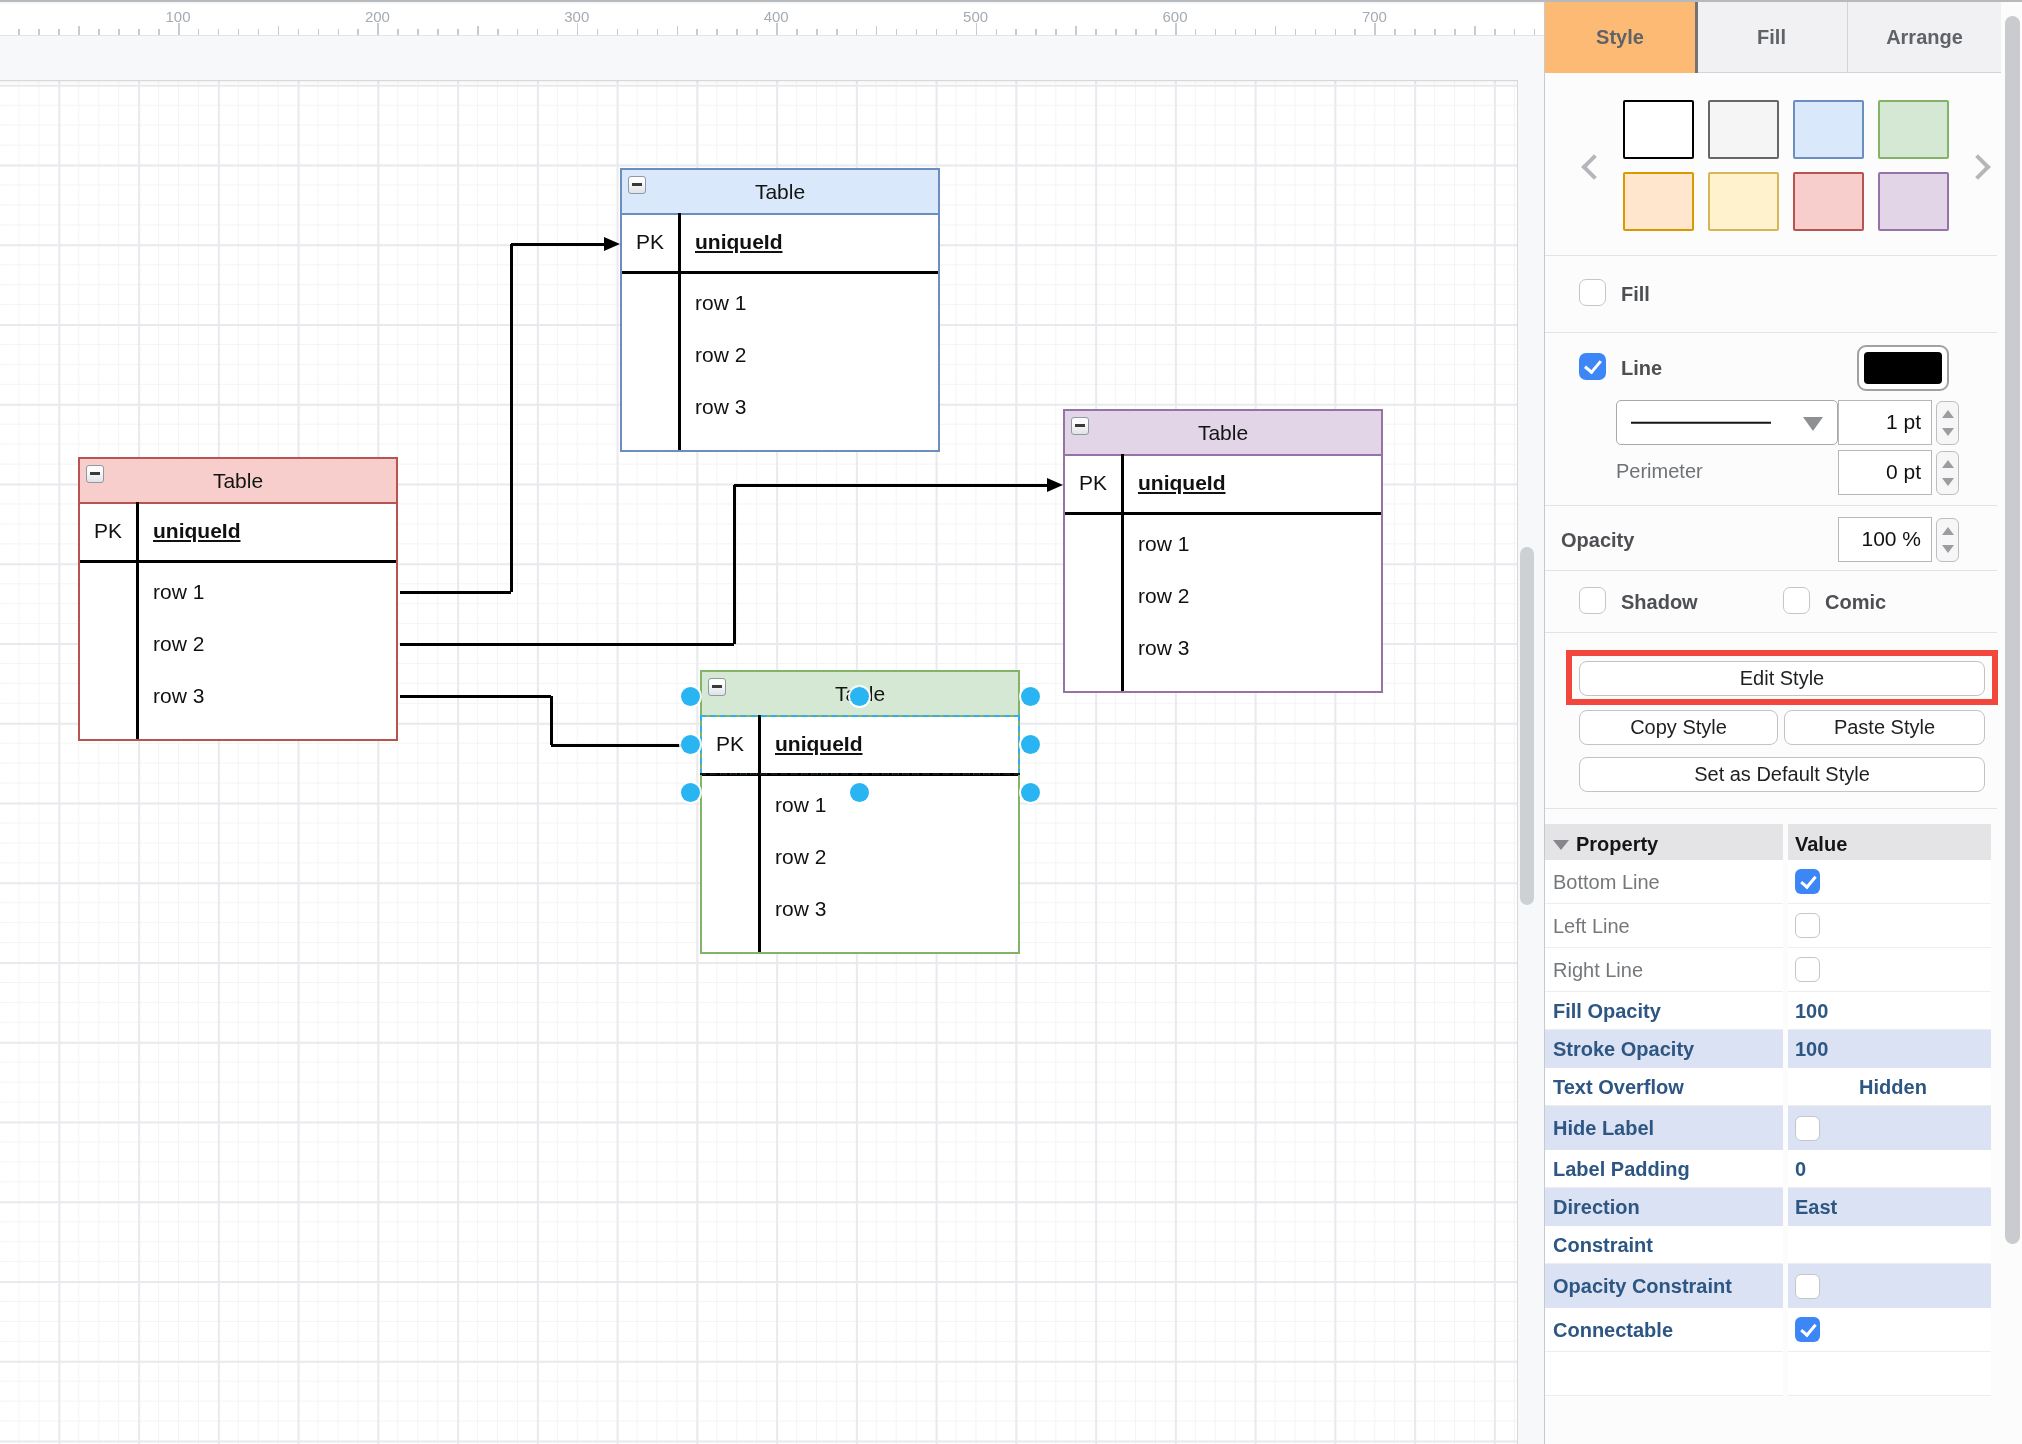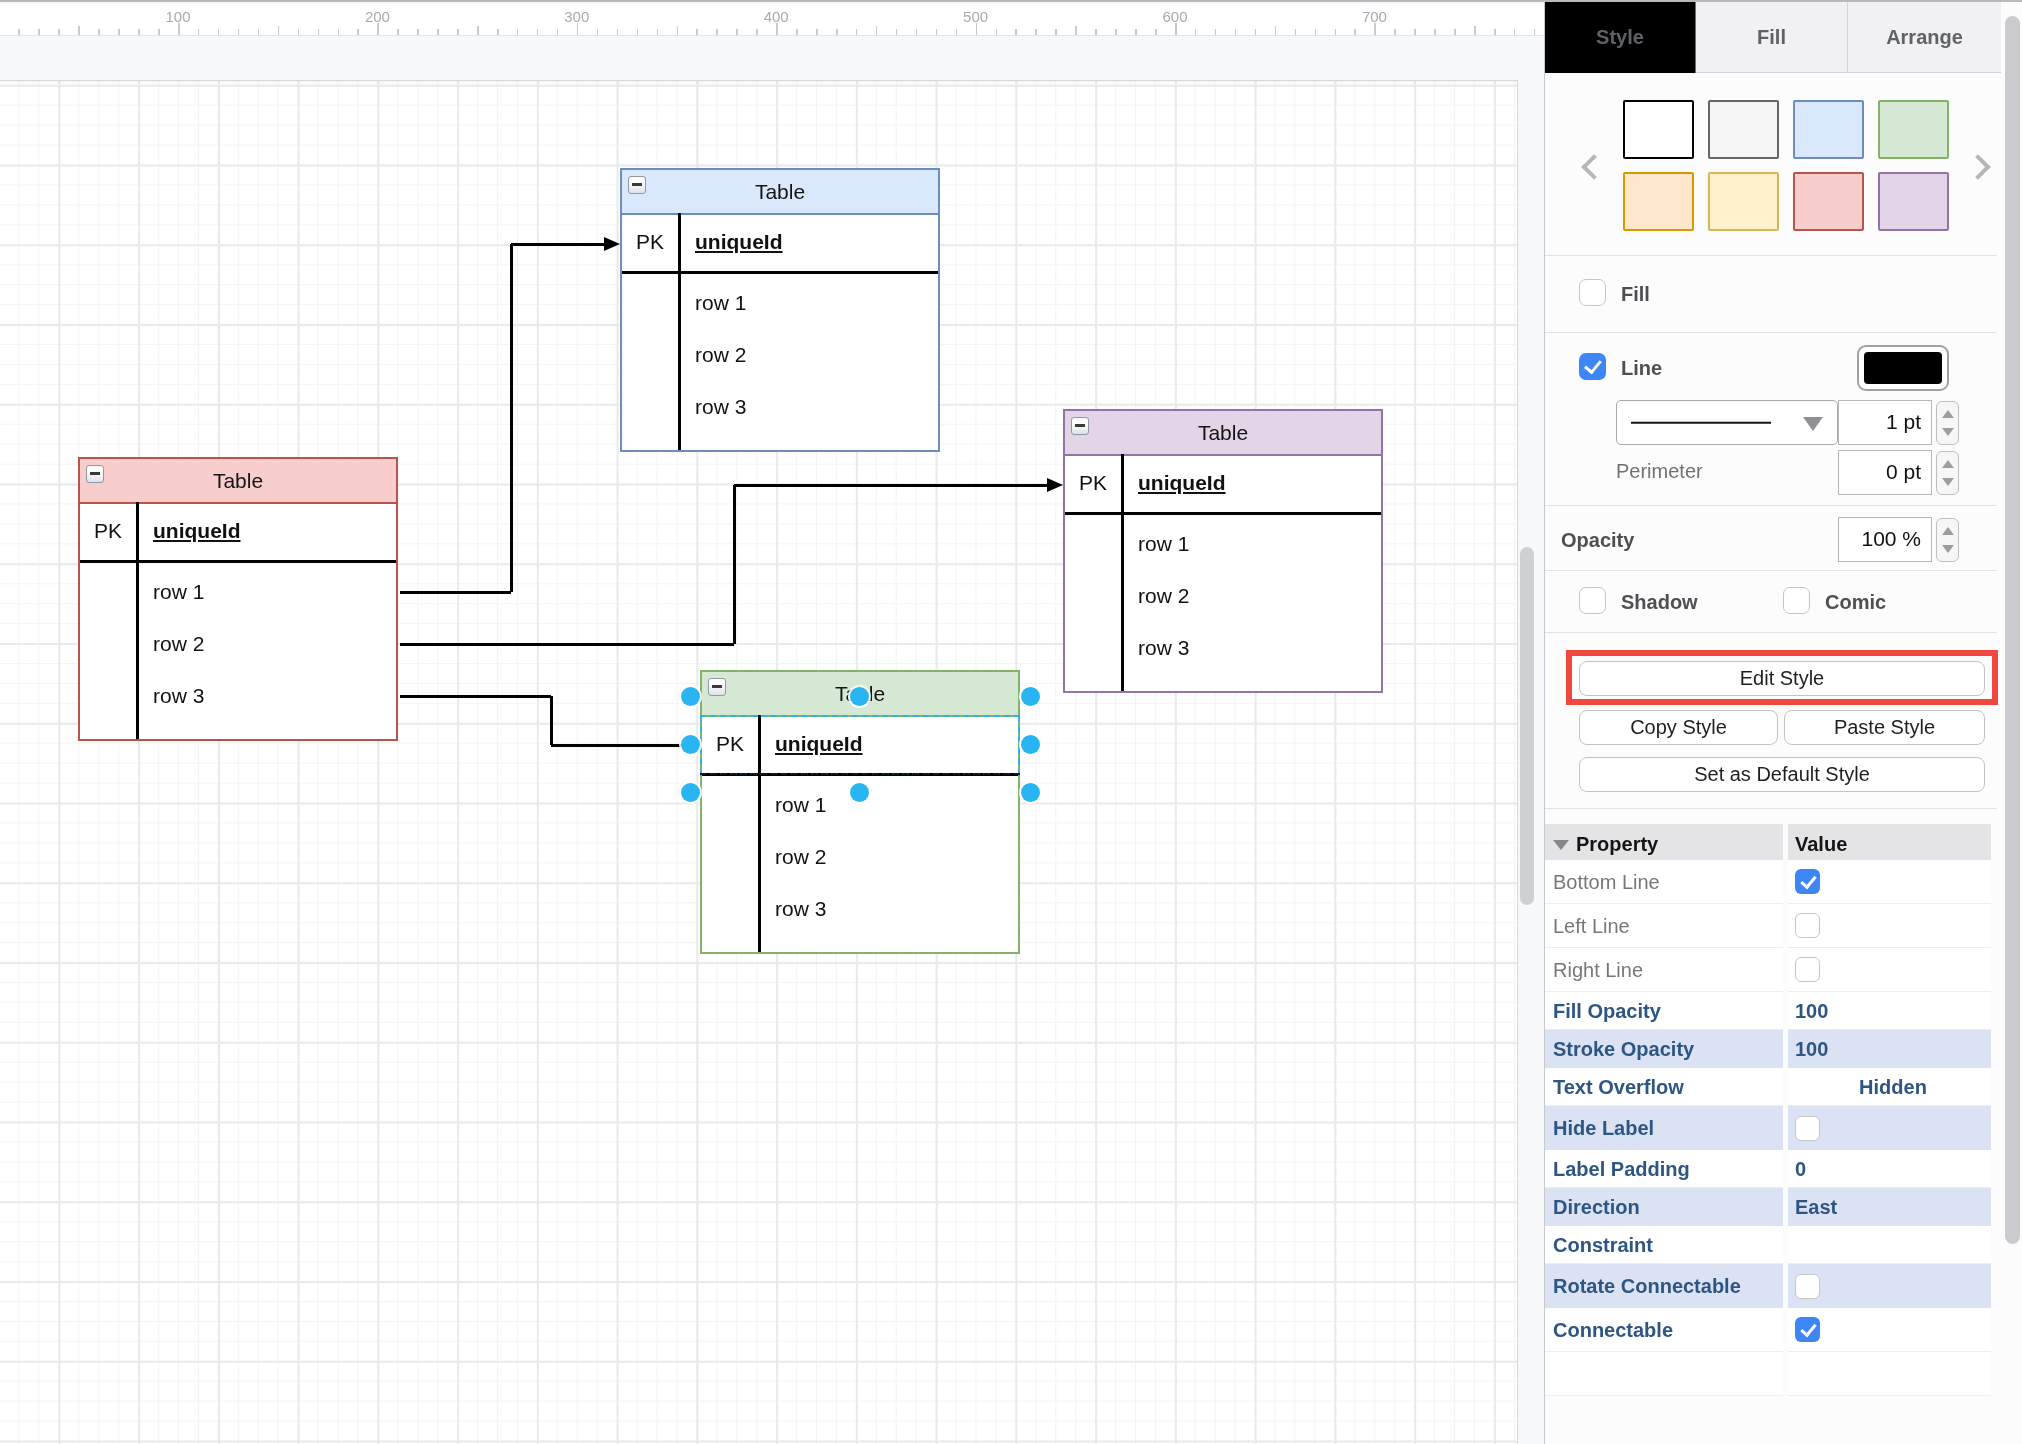--- a/index.html
+++ b/index.html
@@ -40,21 +40,21 @@
   .sel-rect{position:absolute;border:2.5px dashed #2eb0f0;box-sizing:border-box;}
   .sel-bottom{position:absolute;height:0;border-top:2.5px dashed #161616;}
   .handle{position:absolute;width:19px;height:19px;border-radius:50%;background:#29b5f1;
           box-shadow:0 0 0 2px rgba(255,255,255,.85);}
   #cv-scroll{position:absolute;left:1520px;top:545px;width:14px;height:358px;border-radius:7px;background:#ced1d4;}
   
   #sidebar{position:absolute;left:1544px;top:0;width:478px;height:1444px;background:#fcfcfd;
            border-left:1px solid #c6c9cd;border-top:2px solid #b7babd;box-sizing:border-box;overflow:hidden;}
   #tabbar{position:absolute;left:0;top:0;width:456px;height:70px;background:#f1f1f3;border-bottom:1px solid #d2d4d7;}
   .tab{position:absolute;top:0;height:70px;line-height:70px;text-align:center;font-size:20px;font-weight:bold;color:#5f6368;}
-  .tab.active{background:#000000;height:71px;border-right:1px solid #737373;}
+  .tab.active{background:#fdba74;height:71px;border-right:3px solid #737373;}
   .tab-sep{position:absolute;top:0;height:70px;width:1px;background:#d2d4d7;}
   .swatch{position:absolute;width:71px;height:59px;border:2.5px solid;border-radius:2px;box-sizing:border-box;}
   .chev{position:absolute;width:14px;height:14px;border-left:4px solid #b4b6ba;border-bottom:4px solid #b4b6ba;}
   .chev.left{transform:rotate(45deg);}
   .chev.right{transform:rotate(-135deg);}
   .divider{position:absolute;left:0;width:452px;height:1px;background:#e3e3e6;}
   .cb{position:absolute;width:27px;height:27px;border-radius:7px;box-sizing:border-box;background:#fff;border:1.5px solid #c6c6ca;}
   .cb.checked{background:#3d86f5;border:none;}
   .cb.checked::after{content:"";position:absolute;left:9px;top:4px;width:7px;height:13px;
       border:solid #fff;border-width:0 3px 3px 0;transform:rotate(40deg);}
@@ -382,21 +382,21 @@
         </div>
         <div class="prow" style="height: 38px;">
           <div class="pcell-l" style="background: rgb(219, 226, 244);"><span class="ptext" style="line-height: 38px;">Direction</span></div>
           <div class="pcell-v" style="background: rgb(219, 226, 244);"><span class="ptext" style="line-height: 38px;">East</span></div>
         </div>
         <div class="prow" style="height: 38px;">
           <div class="pcell-l" style="background: rgb(255, 255, 255); border-bottom: 1px solid rgb(237, 237, 240);"><span class="ptext" style="line-height: 38px;">Constraint</span></div>
           <div class="pcell-v" style="background: rgb(255, 255, 255); border-bottom: 1px solid rgb(237, 237, 240);"></div>
         </div>
         <div class="prow" style="height: 44px;">
-          <div class="pcell-l" style="background: rgb(219, 226, 244);"><span class="ptext" style="line-height: 44px;">Rotate Connectable</span></div>
+          <div class="pcell-l" style="background: rgb(219, 226, 244);"><span class="ptext" style="line-height: 44px;">Opacity Constraint</span></div>
           <div class="pcell-v" style="background: rgb(219, 226, 244);">
             <div class="pcb"></div>
           </div>
         </div>
         <div class="prow" style="height: 44px;">
           <div class="pcell-l" style="background: rgb(255, 255, 255); border-bottom: 1px solid rgb(237, 237, 240);"><span class="ptext" style="line-height: 44px;">Connectable</span></div>
           <div class="pcell-v" style="background: rgb(255, 255, 255); border-bottom: 1px solid rgb(237, 237, 240);">
             <div class="pcb checked"></div>
           </div>
         </div>

